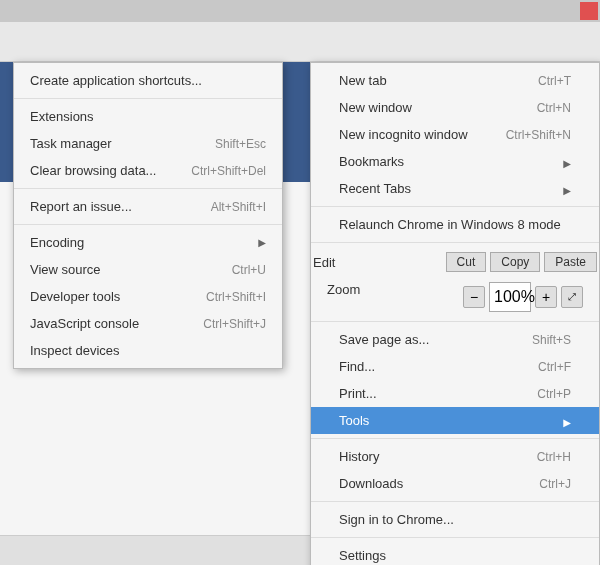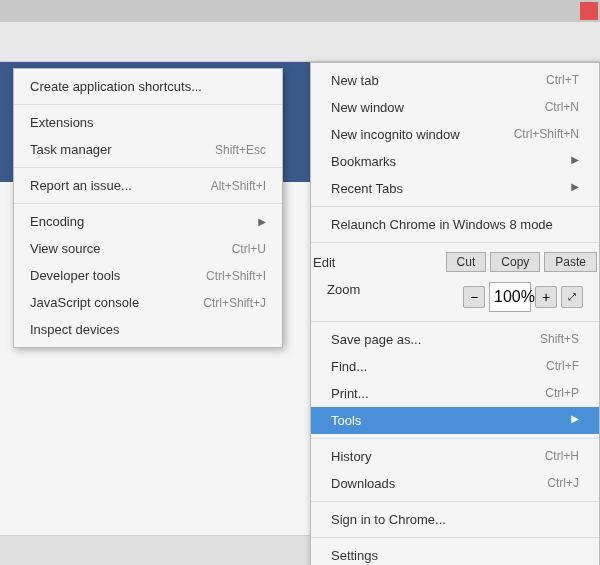--- a/index.html
+++ b/index.html
@@ -149,21 +149,21 @@
 
     .status-scroll {
       width: 14px;
       height: 28px;
       background: #b0b0b0;
     }
 
     
     .left-submenu {
       position: absolute;
-      top: 68px;
+      top: 62px;
       left: 13px;
       width: 270px;
       background: #f5f5f5;
       border: 1px solid #bbb;
       box-shadow: 2px 2px 8px rgba(0,0,0,0.3);
       z-index: 200;
       padding: 4px 0;
     }
 
     .left-submenu .menu-item {
@@ -193,24 +193,24 @@
       right: 0;
       width: 290px;
       background: #f5f5f5;
       border: 1px solid #bbb;
       box-shadow: 2px 2px 8px rgba(0,0,0,0.3);
       z-index: 100;
       padding: 4px 0;
     }
 
     .menu-item {
-      padding: 6px 20px;
+      padding: 6px 28px;
       display: flex;
       justify-content: space-between;
-      align-items: flex-start;
+      align-items: flex-end;
       cursor: pointer;
       color: #333;
       white-space: nowrap;
     }
 
     .menu-item.highlighted {
       background: #4a90d9;
       color: white;
     }
 
@@ -360,20 +360,24 @@
         </div>
         <div class="menu-separator"></div>
         <div class="menu-item">
           <span>Extensions</span>
           <span></span>
         </div>
         <div class="menu-item">
           <span>Task manager</span>
           <span class="shortcut">Shift+Esc</span>
         </div>
+        <div class="menu-item">
+          <span>Clear browsing data...</span>
+          <span class="shortcut">Ctrl+Shift+Del</span>
+        </div>
         <div class="menu-separator"></div>
         <div class="menu-item">
           <span>Report an issue...</span>
           <span class="shortcut">Alt+Shift+I</span>
         </div>
         <div class="menu-separator"></div>
         <div class="menu-item">
           <span>Encoding</span>
           <span class="arrow">▶</span>
         </div>

